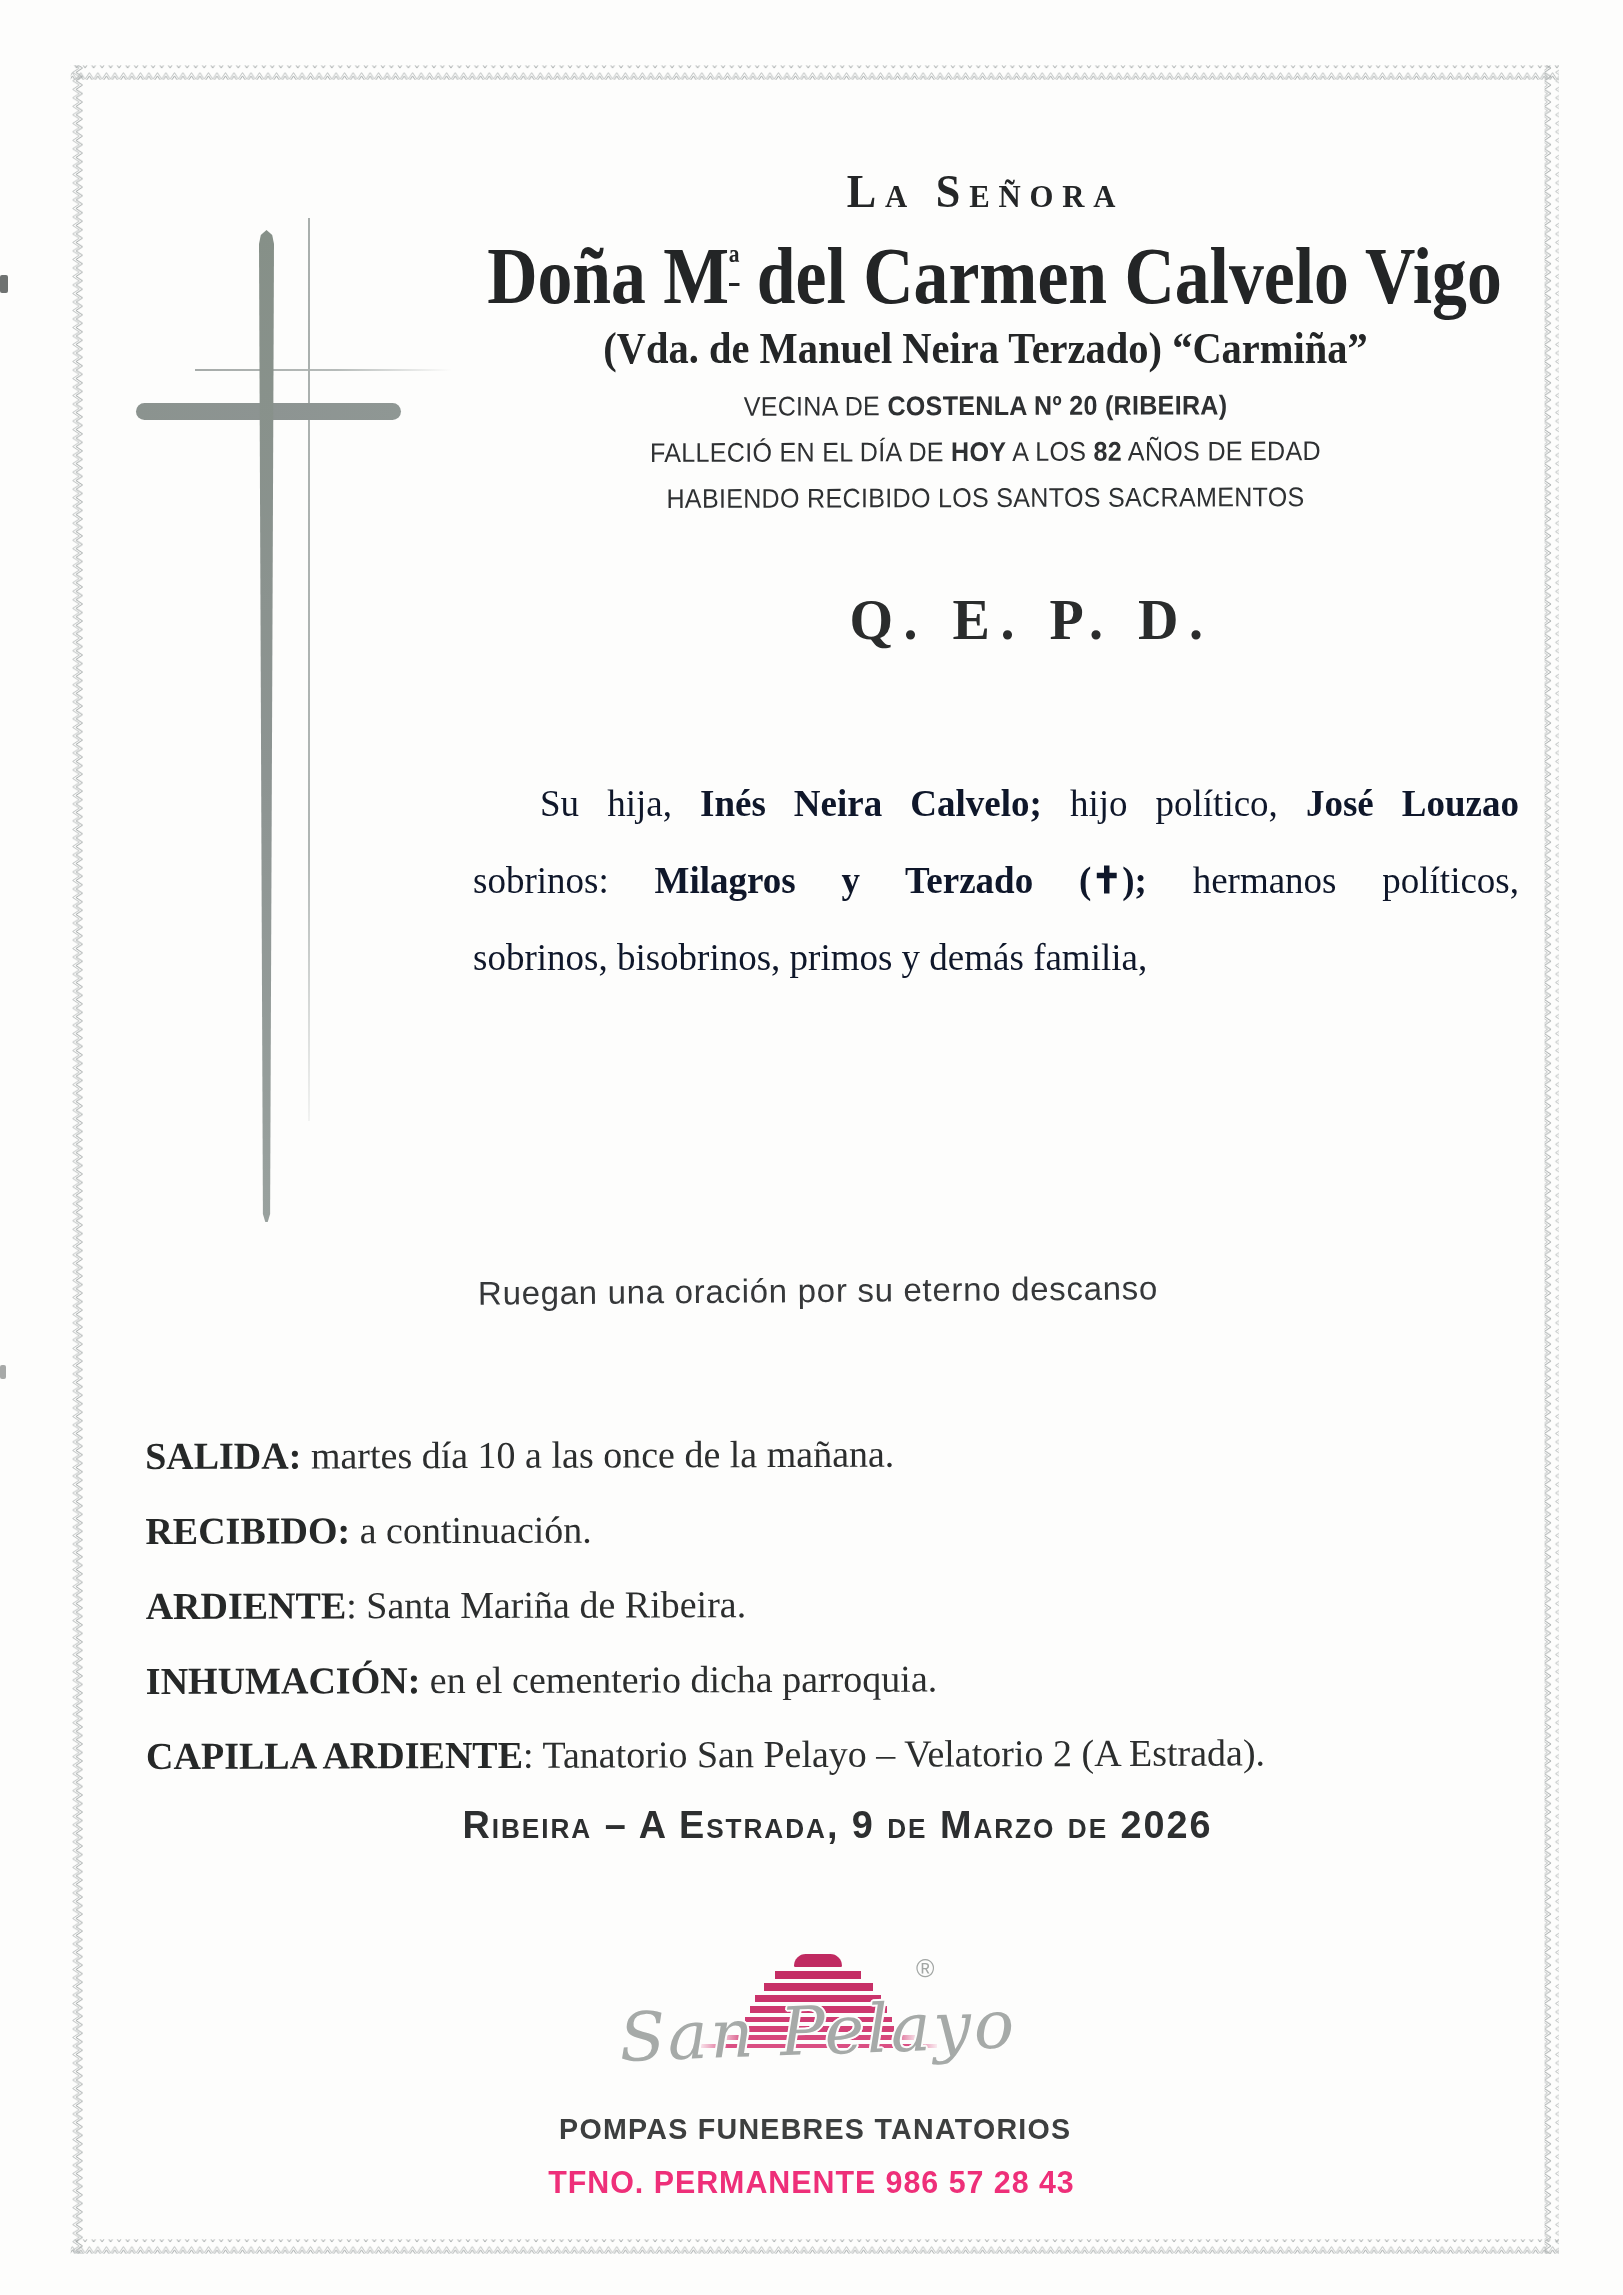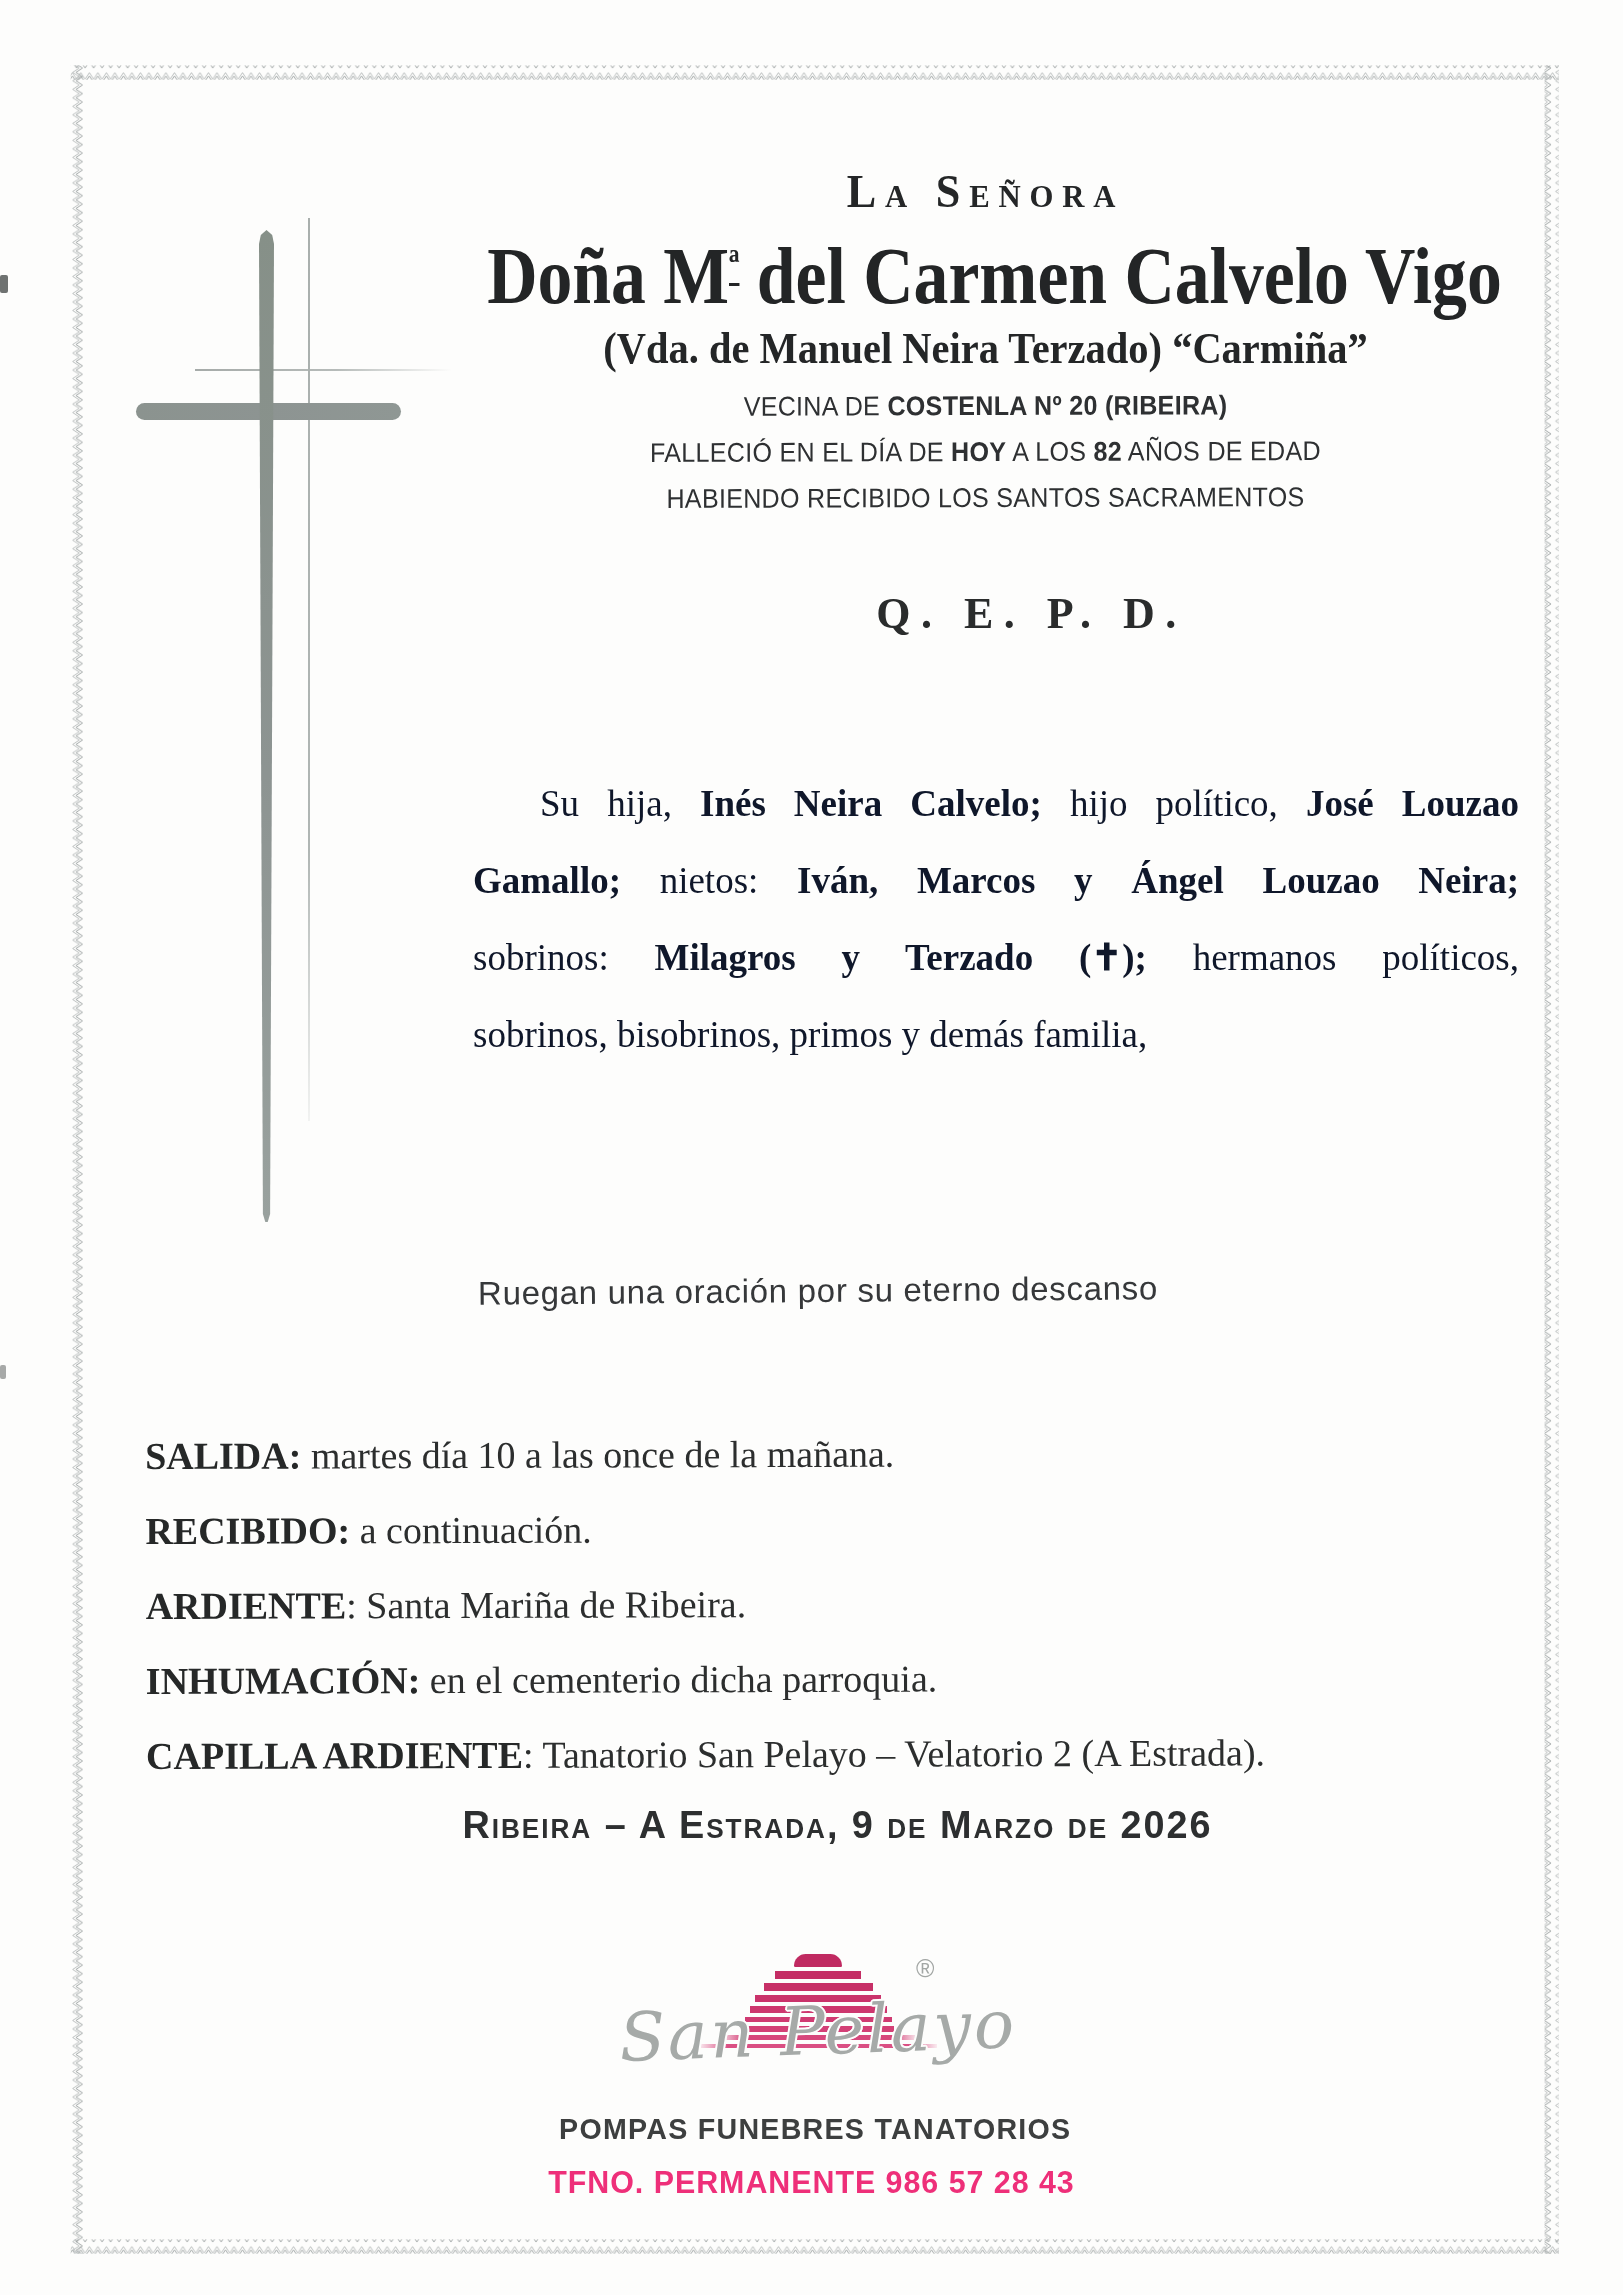--- a/index.html
+++ b/index.html
@@ -22,21 +22,21 @@
   
   .header{position:absolute;left:406px;top:165px;width:1159px;text-align:center;}
   .la-senora{font-variant:small-caps;font-weight:700;font-size:46px;letter-spacing:9.2px;color:#242627;
     transform:scaleX(.96);}
   .name{margin-top:13px;font-size:81px;font-weight:700;line-height:1.12;white-space:nowrap;
     transform:scaleX(.86);color:#232526;}
   .ord{font-size:.5em;vertical-align:.62em;text-decoration:underline;text-decoration-thickness:3.3px;text-underline-offset:4.6px;}
   .subtitle{margin-top:1.3px;font-size:44px;font-weight:700;white-space:nowrap;transform:scaleX(.92);color:#242627;}
   .notice{margin-top:9px;font-family:"Liberation Sans","DejaVu Sans",sans-serif;color:#2e3032;}
   .notice .fline{font-size:27px;line-height:46px;letter-spacing:0.3px;transform:scaleX(.93) rotate(-0.15deg);}
-  .qepd{margin-top:67px;margin-left:92px;font-size:44px;font-weight:600;letter-spacing:10.5px;color:#2a2c2c;}
+  .qepd{margin-top:67px;margin-left:92px;font-size:56px;font-weight:600;letter-spacing:10.5px;color:#2a2c2c;}
 
   
   .family{position:absolute;left:473px;top:765px;width:1046px;font-size:37px;color:#0f172a;}
   .family .fline{line-height:77px;}
   .fline.just{text-align:justify;text-align-last:justify;}
   .fline.ind{text-indent:67px;}
   b{font-weight:700;}
 
   
   .pray{position:absolute;left:13px;right:0;top:1272px;text-align:center;
@@ -116,21 +116,20 @@
     <div class="notice">
         <div class="fline"><span>VECINA DE </span><b>COSTENLA Nº 20 (RIBEIRA)</b></div>
         <div class="fline"><span>FALLECIÓ EN EL DÍA DE </span><b>HOY</b><span> A LOS </span><b>82</b><span> AÑOS DE EDAD</span></div>
         <div class="fline"><span>HABIENDO RECIBIDO LOS SANTOS SACRAMENTOS</span></div>
       </div>
     <div class="qepd">Q. E. P. D.</div>
   </div>
 
   <div class="family">
       <div class="fline just ind"><span>Su hija, </span><b>Inés Neira Calvelo;</b><span> hijo político, </span><b>José Louzao</b></div>
-      <div class="fline just"><b>Gamallo;</b><span> nietos: </span><b>Iván, Marcos y Ángel Louzao Neira;</b></div>
       <div class="fline just"><span>sobrinos: </span><b>Milagros y Terzado (✝);</b><span> hermanos políticos,</span></div>
       <div class="fline"><span>sobrinos, bisobrinos, primos y demás familia,</span></div>
     </div>
 
   <div class="pray">Ruegan una oración por su eterno descanso</div>
 
   <div class="schedule">
     <div class="srow"><span class="lbl">SALIDA:</span><span> martes día 10 a las once de la mañana.</span></div>
     <div class="srow"><span class="lbl">RECIBIDO:</span><span> a continuación.</span></div>
     <div class="srow"><span class="lbl">ARDIENTE</span><span>: Santa Mariña de Ribeira.</span></div>

